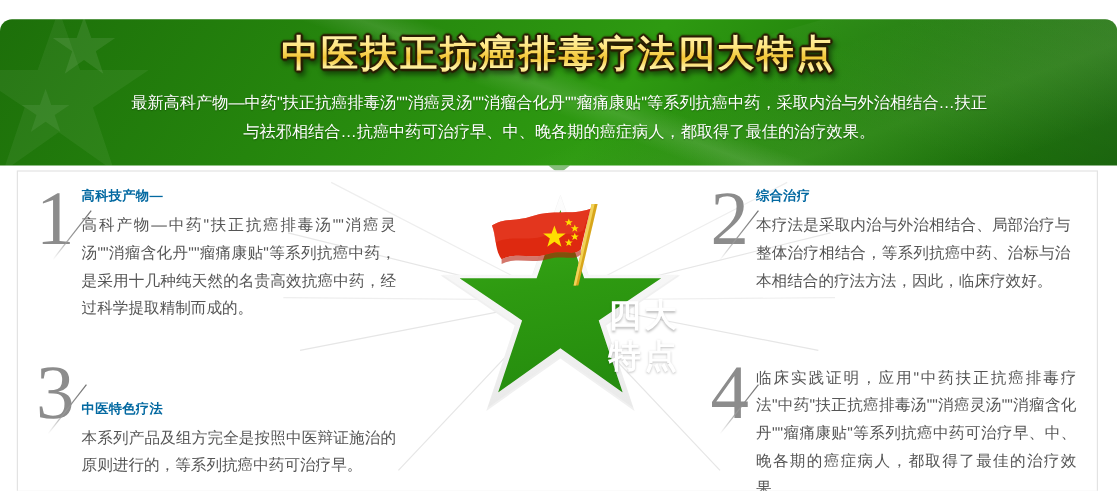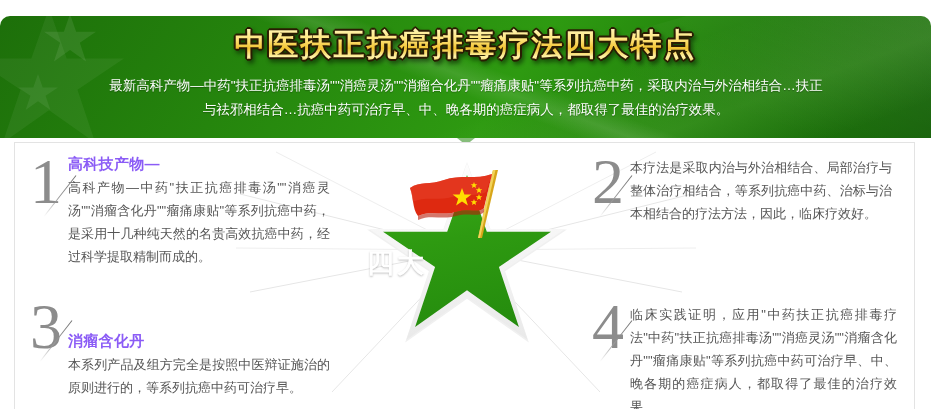--- a/index.html
+++ b/index.html
@@ -110,21 +110,21 @@
     background:linear-gradient(180deg,#fdfdfd 0%,#f2f2f2 60%,#e8e8e8 100%);
     clip-path:polygon(50% 0%,61.8% 35.5%,100% 35.5%,69% 57.5%,80.9% 95%,50% 72%,19.1% 95%,31% 57.5%,0% 35.5%,38.2% 35.5%);
   }
   .star-inner{
     position:absolute;left:16px;top:13px;width:168px;height:160px;
     background:linear-gradient(170deg,#3aab18 0%,#2e9a11 40%,#23890d 100%);
     clip-path:polygon(50% 0%,61.8% 35.5%,100% 35.5%,69% 57.5%,80.9% 95%,50% 72%,19.1% 95%,31% 57.5%,0% 35.5%,38.2% 35.5%);
   }
   .star-text{
     position:absolute;left:0;top:84px;width:200px;
-    text-align:left;
+    text-align:right;
     color:#ffffff;
     font-size:27px;
     font-weight:bold;
     line-height:34px;
     letter-spacing:3px;
     text-shadow:0 1px 2px rgba(0,0,0,0.25);
   }
   .star-text span{display:block;}
 
   
@@ -145,23 +145,23 @@
   }
   .item .num-slash{
     position:absolute;
     width:52px;height:1px;
     background:linear-gradient(90deg,rgba(150,150,150,0) 0%,#9a9a9a 45%,#6f6f6f 100%);
     transform:rotate(-52deg);
     transform-origin:left center;
   }
   .item h3{
     margin:0;
-    font-size:15px;
+    font-size:11px;
     font-weight:bold;
-    color:#8b5cf6;
+    color:#0369a1;
     line-height:20px;
     letter-spacing:0.3px;
   }
   .item p{
     margin:2px 0 0 0;
     font-size:13px;
     line-height:23px;
     color:#555555;
     text-align:justify;
   }
@@ -247,45 +247,47 @@
         <polygon points="62,20 64.4,26.6 71.4,26.6 65.8,30.8 67.9,37.6 62,33.4 56.1,37.6 58.2,30.8 52.6,26.6 59.6,26.6"></polygon>
         <polygon points="74,14 74.9,16.3 77.3,16.3 75.4,17.8 76.1,20.1 74,18.7 71.9,20.1 72.6,17.8 70.7,16.3 73.1,16.3"></polygon>
         <polygon points="79,19 79.9,21.3 82.3,21.3 80.4,22.8 81.1,25.1 79,23.7 76.9,25.1 77.6,22.8 75.7,21.3 78.1,21.3"></polygon>
         <polygon points="79,26 79.9,28.3 82.3,28.3 80.4,29.8 81.1,32.1 79,30.7 76.9,32.1 77.6,29.8 75.7,28.3 78.1,28.3"></polygon>
         <polygon points="74,31 74.9,33.3 77.3,33.3 75.4,34.8 76.1,37.1 74,35.7 71.9,37.1 72.6,34.8 70.7,33.3 73.1,33.3"></polygon>
       </g>
     </svg>
 
     <div class="star-text">
       <span>四大</span>
+      <span>特点</span>
     </div>
   </div>
 
   <div class="item" id="item1">
     <div class="num">1</div>
     <div class="num-slash"></div>
     <div class="txt">
       <h3>高科技产物—</h3>
       <p>高科产物—中药"扶正抗癌排毒汤""消癌灵汤""消瘤含化丹""瘤痛康贴"等系列抗癌中药，是采用十几种纯天然的名贵高效抗癌中药，经过科学提取精制而成的。</p>
     </div>
   </div>
 
   <div class="item" id="item2">
     <div class="num">2</div>
     <div class="num-slash"></div>
     <div class="txt">
+      <h3>综合治疗</h3>
       <p>本疗法是采取内治与外治相结合、局部治疗与整体治疗相结合，等系列抗癌中药、治标与治本相结合的疗法方法，因此，临床疗效好。</p>
     </div>
   </div>
 
   <div class="item" id="item3">
     <div class="num">3</div>
     <div class="num-slash"></div>
     <div class="txt">
-      <h3>消瘤含化丹</h3>
+      <h3>中医特色疗法</h3>
       <p>本系列产品及组方完全是按照中医辩证施治的原则进行的，等系列抗癌中药可治疗早。</p>
     </div>
   </div>
 
   <div class="item" id="item4">
     <div class="num">4</div>
     <div class="num-slash"></div>
     <div class="txt">
       <p>临床实践证明，应用"中药扶正抗癌排毒疗法"中药"扶正抗癌排毒汤""消癌灵汤""消瘤含化丹""瘤痛康贴"等系列抗癌中药可治疗早、中、晚各期的癌症病人，都取得了最佳的治疗效果。</p>
     </div>

